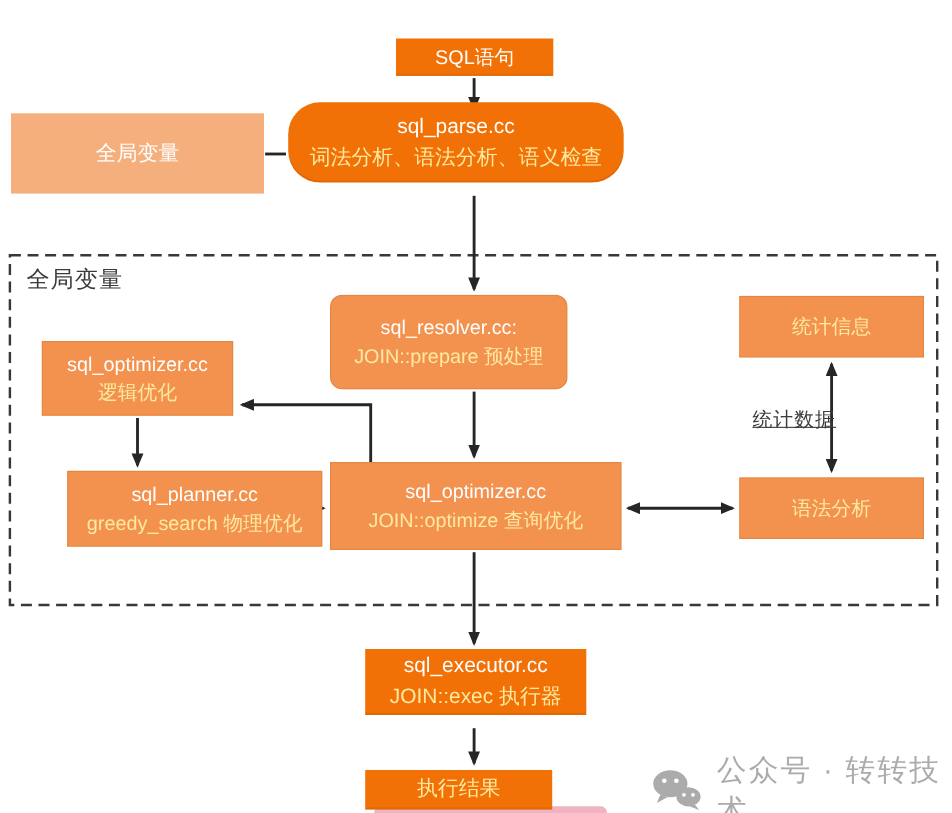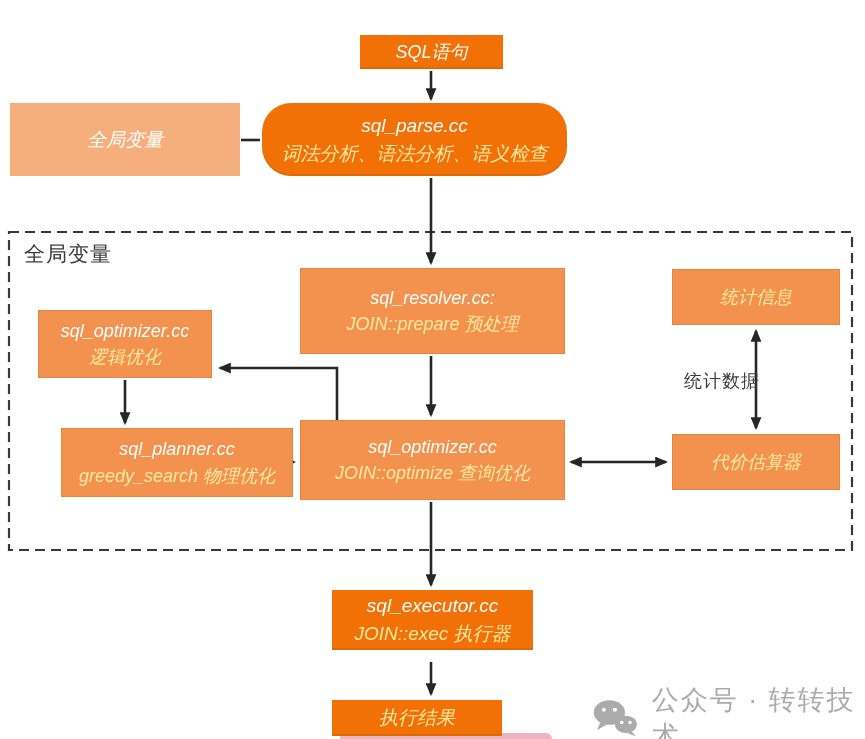--- a/index.html
+++ b/index.html
@@ -16,31 +16,32 @@
     position:relative;width:865px;height:739px;background:#ffffff;
     font-family:"Liberation Sans",sans-serif;overflow:hidden;
   }
   .node{
     position:absolute;display:flex;flex-direction:column;align-items:center;
     justify-content:center;text-align:center;line-height:1.45;box-sizing:border-box;
   }
   .primary{background:var(--primary_orange);box-shadow:inset 0 -2px 0 rgba(0,0,0,.07);}
   .secondary{background:var(--secondary_orange);border:1px solid rgba(190,100,20,.25);}
   .tertiary{background:var(--tertiary_orange);}
-  .line{color:#ffffff;font-style:italic;}
+  .line{color:#ffffff;}
   .cn{color:var(--pale_yellow_text);}
   .fs18 .line{font-size:18px;}
   .fs19 .line{font-size:19px;}
   .group-label{
     position:absolute;left:24px;top:240px;font-size:21px;color:var(--group_label);
     letter-spacing:1px;
   }
   .edge-label{
     position:absolute;left:684px;top:369px;font-size:18px;color:var(--group_label);
     letter-spacing:1px;
+    text-decoration:underline;
   }
   .edges{position:absolute;left:0;top:0;pointer-events:none;}
   .edges .edge{stroke:var(--arrow);stroke-width:2.6;fill:none;}
   .edges .dashed-rect{stroke:#383838;stroke-width:2.2;fill:none;}
   .edges marker path{fill:var(--arrow);}
   .watermark{
     position:absolute;left:592px;top:682px;display:flex;align-items:center;gap:12px;
     color:var(--watermark_gray);
   }
   .watermark .wm-text{font-size:27px;letter-spacing:2px;}
@@ -59,26 +60,26 @@
   <div class="pink-artifact"></div>
 
   <div class="node primary fs18" style="left:360px;top:35px;width:143px;height:34px;">
     <div class="line">SQL语句</div>
   </div>
 
   <div class="node tertiary fs19" style="left:10px;top:103px;width:230px;height:73px;">
     <div class="line">全局变量</div>
   </div>
 
-  <div class="node primary fs19" style="left:262px;top:103px;width:305px;height:73px;border-radius:29px;">
+  <div class="node primary fs19" style="left:262px;top:93px;width:305px;height:73px;border-radius:29px;">
     <div class="line">sql_parse.cc</div>
     <div class="line cn">词法分析、语法分析、语义检查</div>
   </div>
 
-  <div class="node secondary fs18" style="left:300px;top:268px;width:265px;height:86px;">
+  <div class="node secondary fs18" style="left:300px;top:268px;width:216px;height:86px;border-radius:11px;">
     <div class="line">sql_resolver.cc:</div>
     <div class="line cn">JOIN::prepare 预处理</div>
   </div>
 
   <div class="node secondary fs18" style="left:672px;top:269px;width:168px;height:56px;">
     <div class="line cn">统计信息</div>
   </div>
 
   <div class="node secondary fs18" style="left:38px;top:310px;width:174px;height:68px;">
     <div class="line">sql_optimizer.cc</div>
@@ -89,21 +90,21 @@
     <div class="line">sql_planner.cc</div>
     <div class="line cn">greedy_search 物理优化</div>
   </div>
 
   <div class="node secondary fs18" style="left:300px;top:420px;width:265px;height:80px;">
     <div class="line">sql_optimizer.cc</div>
     <div class="line cn">JOIN::optimize 查询优化</div>
   </div>
 
   <div class="node secondary fs18" style="left:672px;top:434px;width:168px;height:56px;">
-    <div class="line cn">代价估算器</div>
+    <div class="line cn">语法分析</div>
   </div>
 
   <div class="node primary fs19" style="left:332px;top:590px;width:201px;height:60px;">
     <div class="line">sql_executor.cc</div>
     <div class="line cn">JOIN::exec 执行器</div>
   </div>
 
   <div class="node primary fs19" style="left:332px;top:700px;width:170px;height:36px;">
     <div class="line cn">执行结果</div>
   </div>

